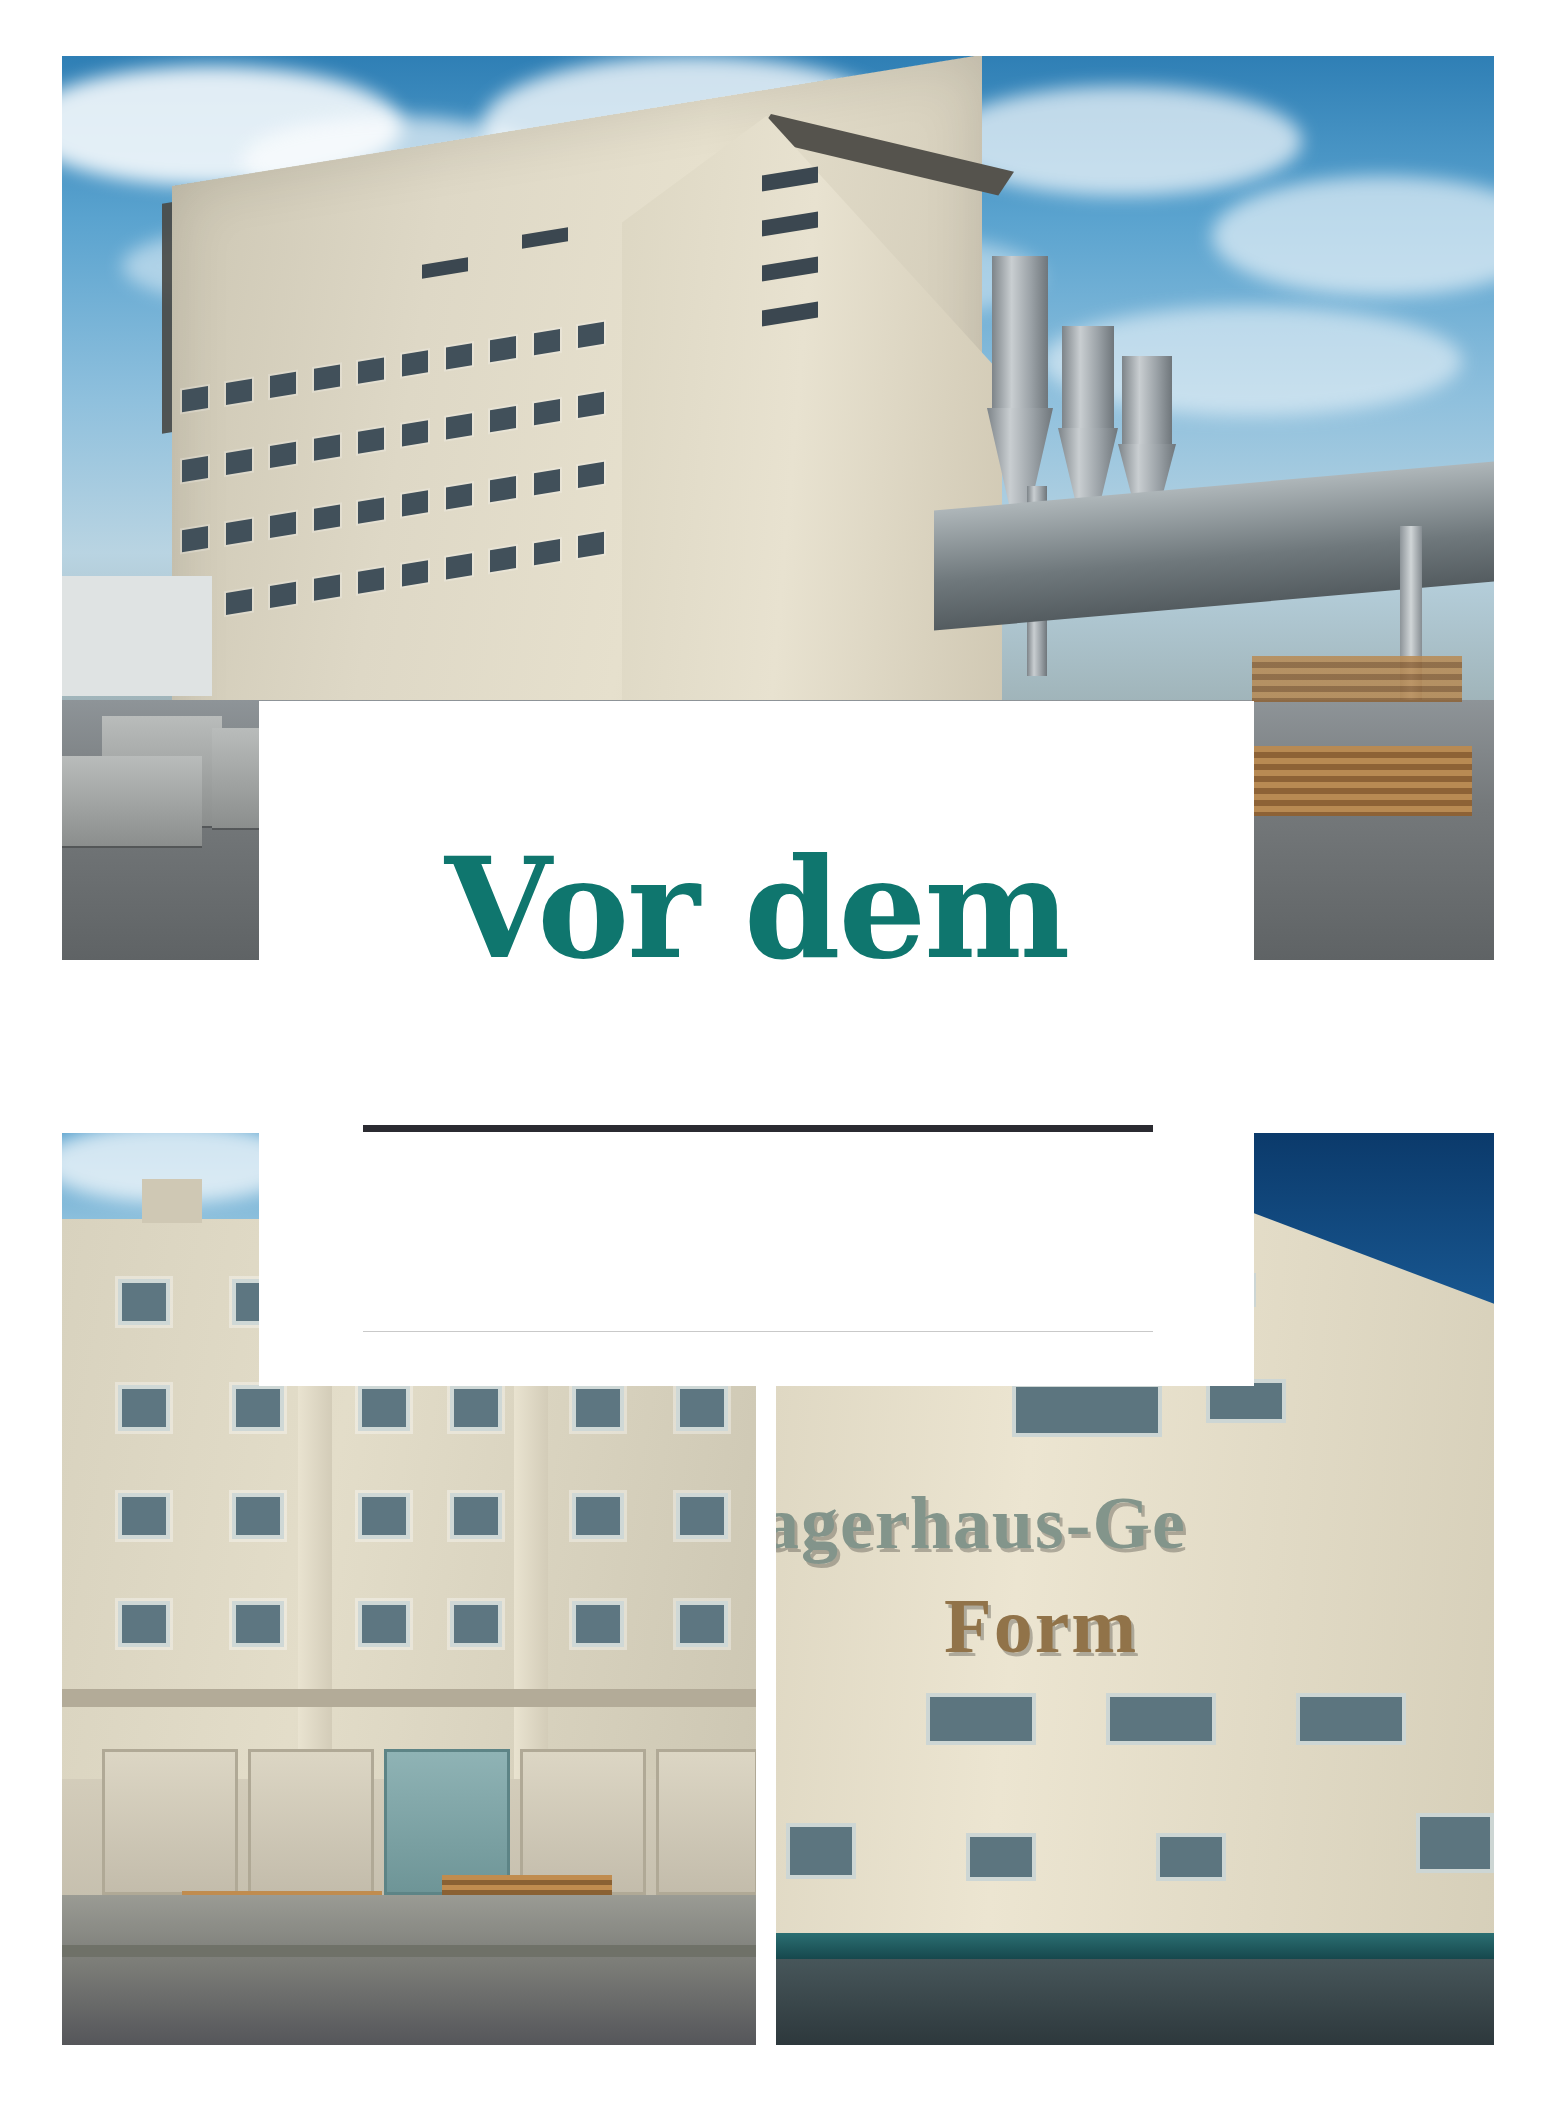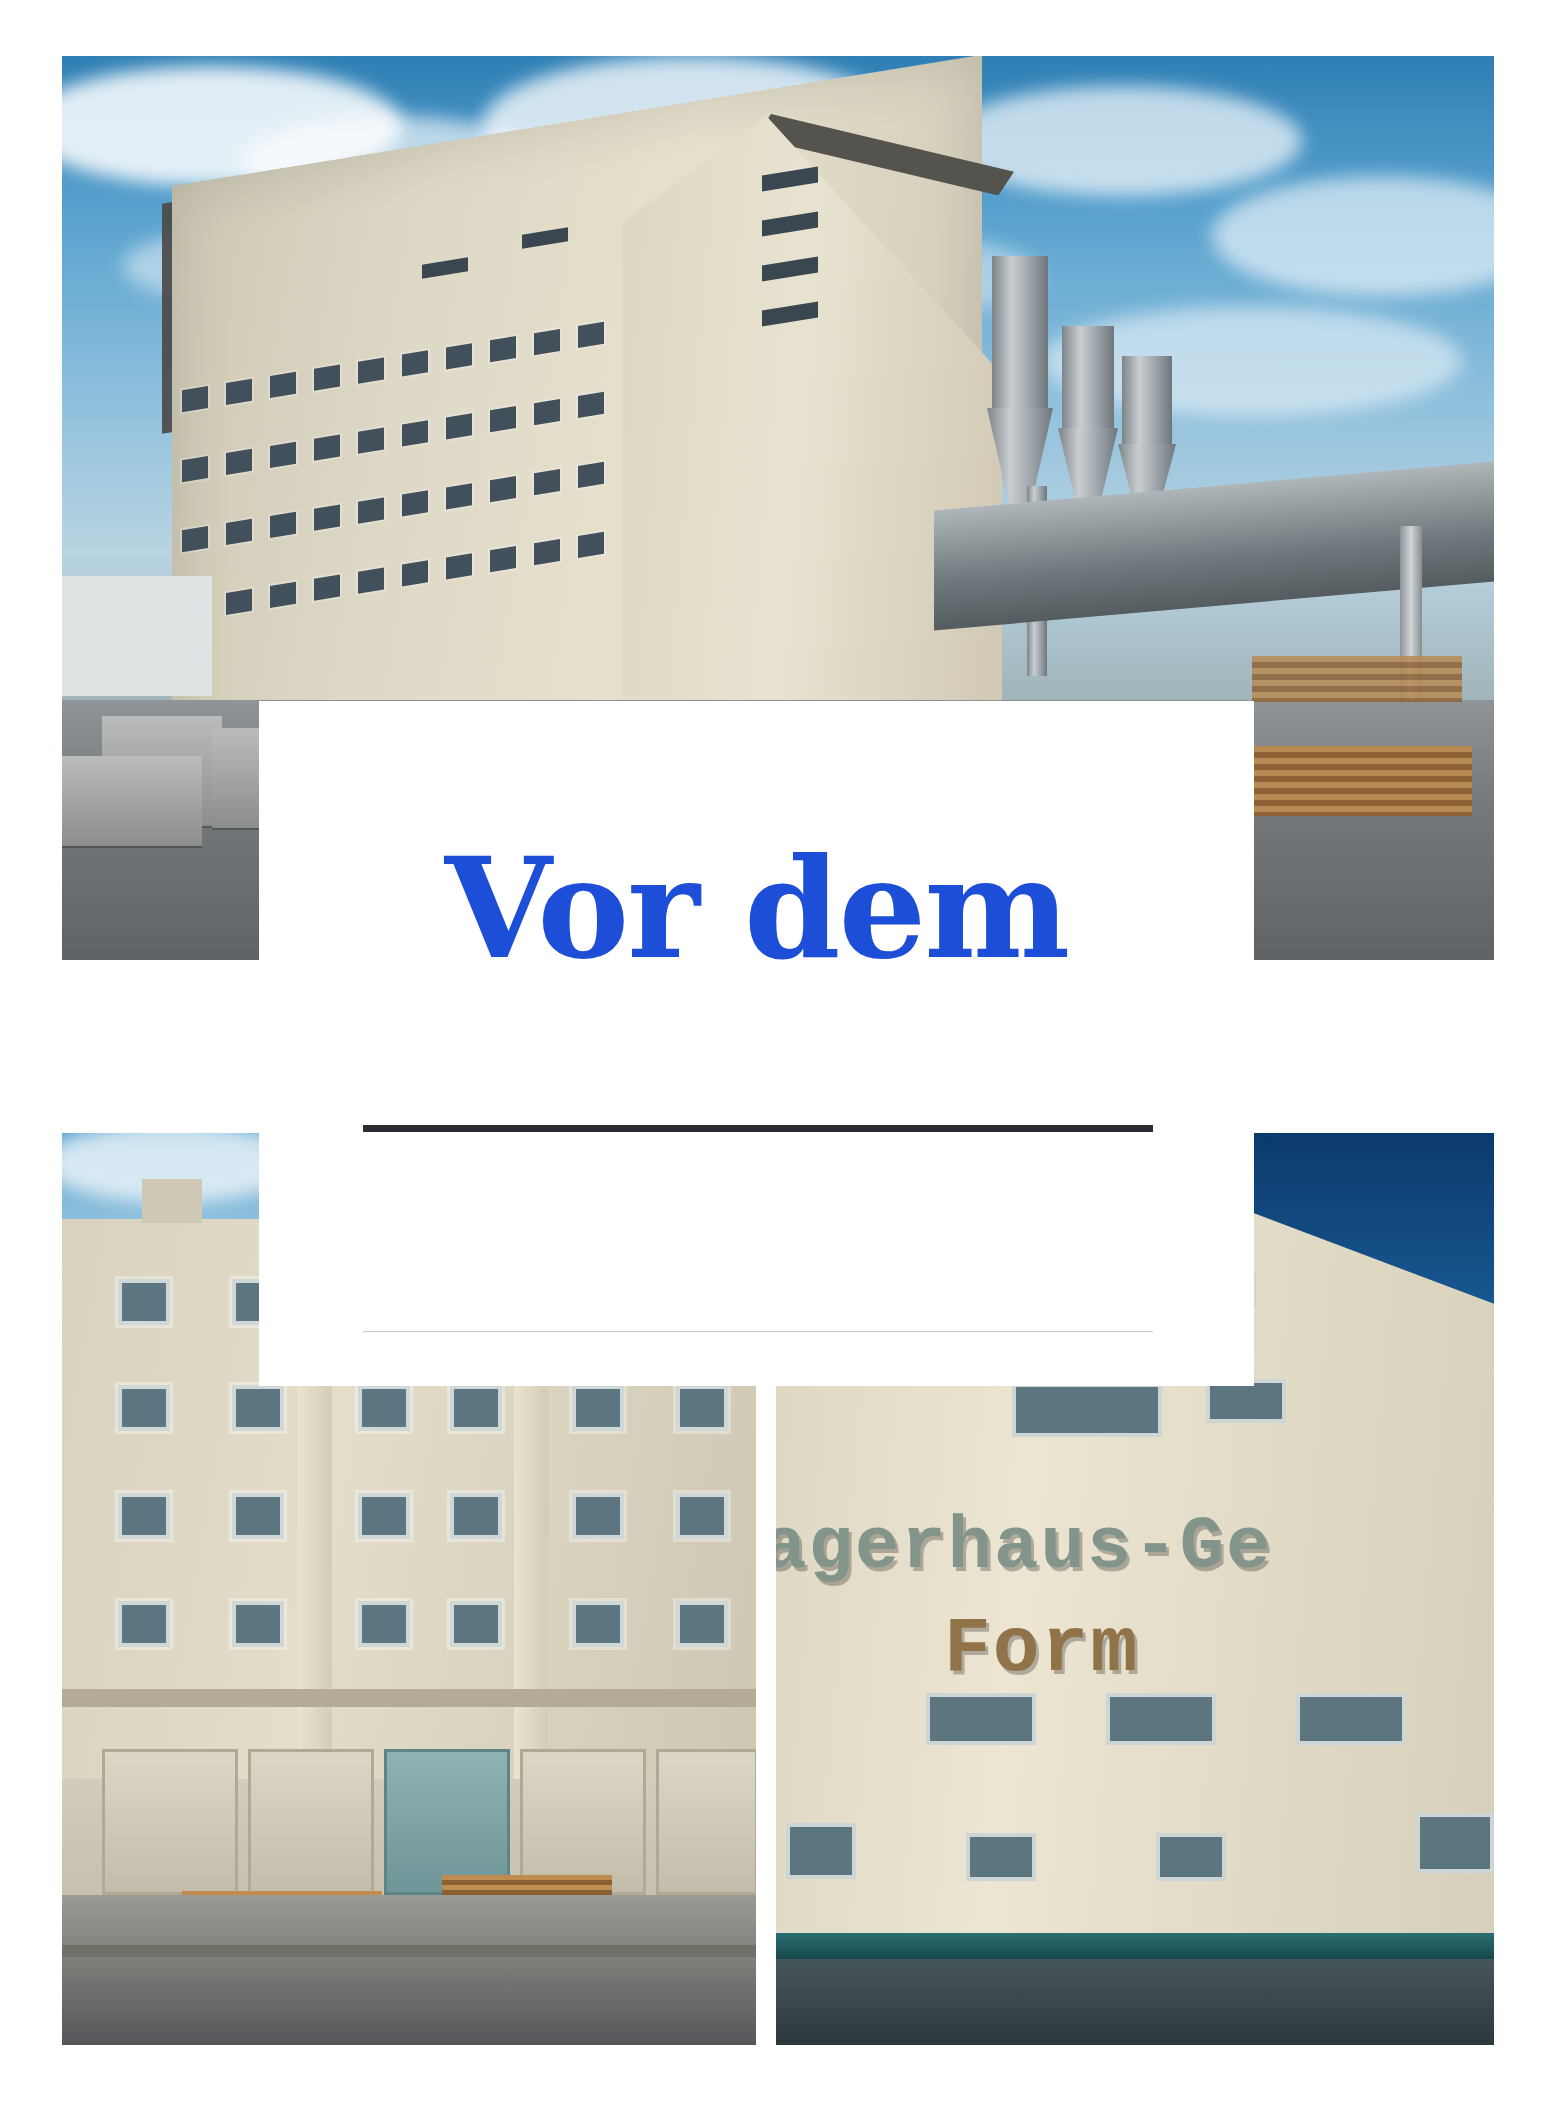--- a/index.html
+++ b/index.html
@@ -220,27 +220,26 @@
     background: linear-gradient(95deg, #ded7c2 0%, #ece5d1 35%, #d6cfb9 100%);
     clip-path: polygon(0% 22%, 48% 0%, 100% 16%, 100% 100%, 0% 100%);
   }
   .br-win {
     position: absolute;
     background: #5c757f;
     box-shadow: inset 0 0 0 4px #cdd6d4;
   }
   .br-letter {
     position: absolute;
-    font-family: Liberation Mono, monospace;
+    font-family: Liberation Serif, serif;
     font-weight: 700;
     color: #7b8f86;
     text-shadow: 3px 4px 0 rgba(0,0,0,0.28);
     letter-spacing: 2px;
     opacity: .92;
-    margin-top: 24px;
   }
   .br-ledge {
     position: absolute;
     left: 0;
     bottom: 86px;
     width: 100%;
     height: 26px;
     background: linear-gradient(180deg, #2b6f72, #16484d);
   }
   .br-ground {
@@ -263,21 +262,21 @@
     position: absolute;
     left: 0;
     right: 0;
     top: 50px;
     text-align: center;
     font-family: "DejaVu Serif", "Liberation Serif", serif;
     font-weight: 700;
     font-size: 138px;
     line-height: 0.96;
     letter-spacing: -2px;
-    color: #1d4ed8;
+    color: #0f766e;
   }
   #title-rule {
     position: absolute;
     left: 104px;
     top: 424px;
     width: 790px;
     height: 7px;
     background: #2b2b31;
   }
   #deck {

